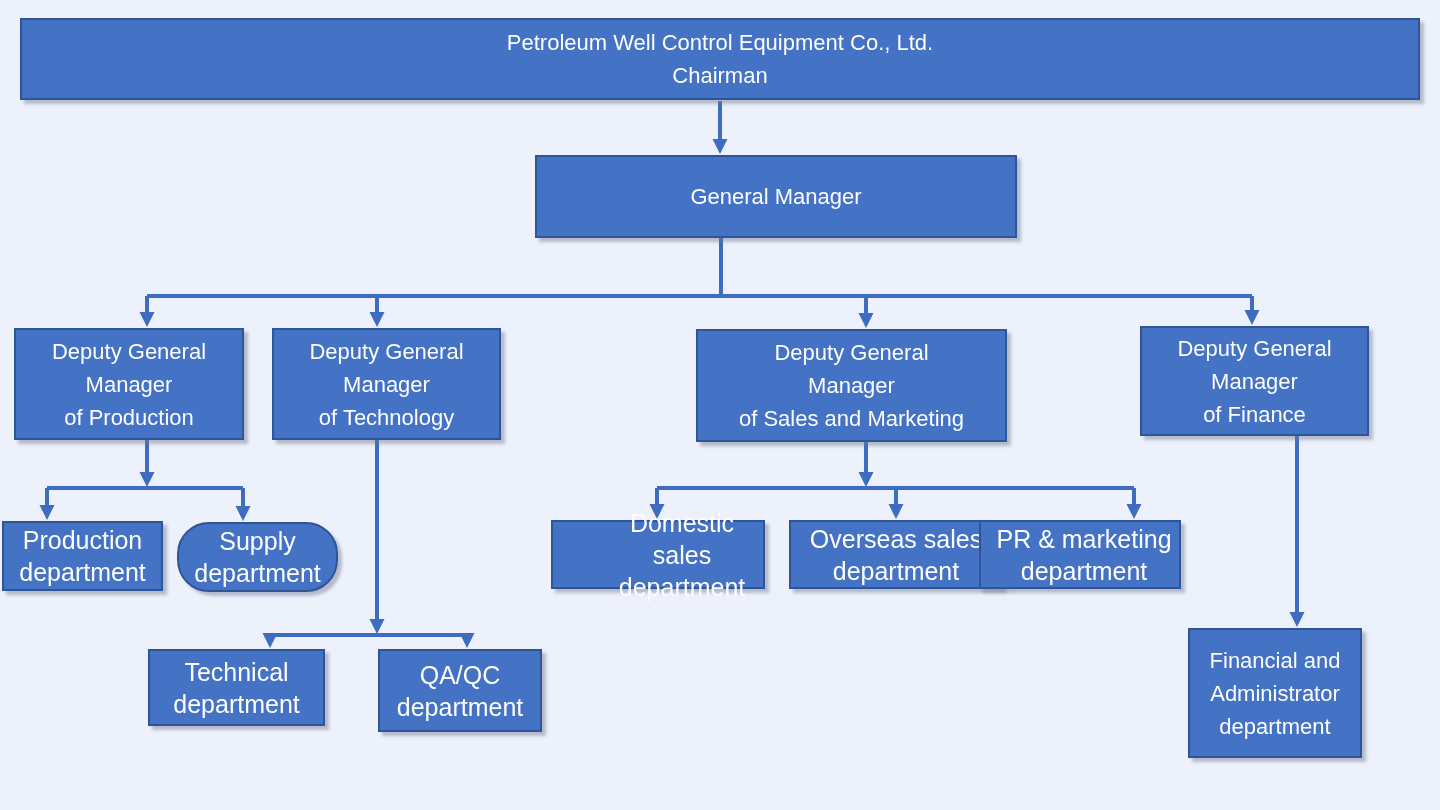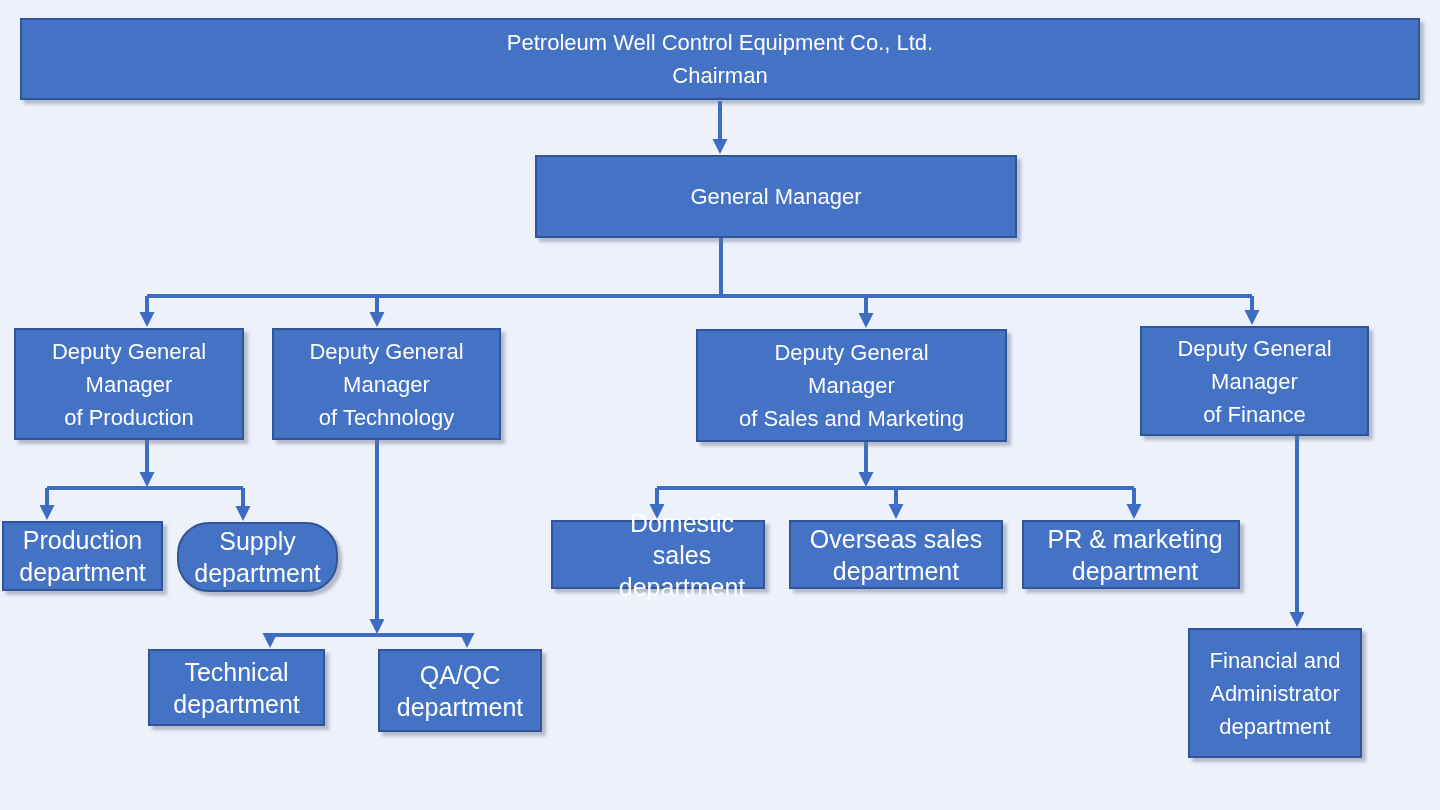--- a/index.html
+++ b/index.html
@@ -48,21 +48,21 @@
   .n-chairman   { left: 20px;   top: 18px;  width: 1400px; height: 82px; }
   .n-gm         { left: 520px;  top: 155px; width: 482px;  height: 83px; margin-left: 15px; }
   .n-dep-prod   { left: 14px;   top: 328px; width: 230px;  height: 112px; }
   .n-dep-tech   { left: 272px;  top: 328px; width: 229px;  height: 112px; }
   .n-dep-sales  { left: 696px;  top: 329px; width: 311px;  height: 113px; }
   .n-dep-fin    { left: 1140px; top: 326px; width: 229px;  height: 110px; }
   .n-prod-dept  { left: 2px;    top: 521px; width: 161px;  height: 70px; }
   .n-supply     { left: 177px;  top: 522px; width: 161px;  height: 70px; border-radius: 32px; }
   .n-domestic   { left: 551px;  top: 520px; width: 214px;  height: 69px; padding-left: 48px; }
   .n-overseas   { left: 789px;  top: 520px; width: 214px;  height: 69px; }
-  .n-pr         { left: 1022px; top: 520px; width: 218px;  height: 69px; padding-left: 8px; }
+  .n-pr         { left: 979px; top: 520px; width: 202px;  height: 69px; padding-left: 8px; }
   .n-technical  { left: 148px;  top: 649px; width: 177px;  height: 77px; }
   .n-qaqc       { left: 378px;  top: 649px; width: 164px;  height: 83px; }
   .n-financial  { left: 1188px; top: 628px; width: 174px;  height: 130px; }
 </style>
 </head>
 <body>
 
 <div class="stage">
 
   <svg class="connectors" viewBox="0 0 1440 810" xmlns="http://www.w3.org/2000/svg" aria-hidden="true">

